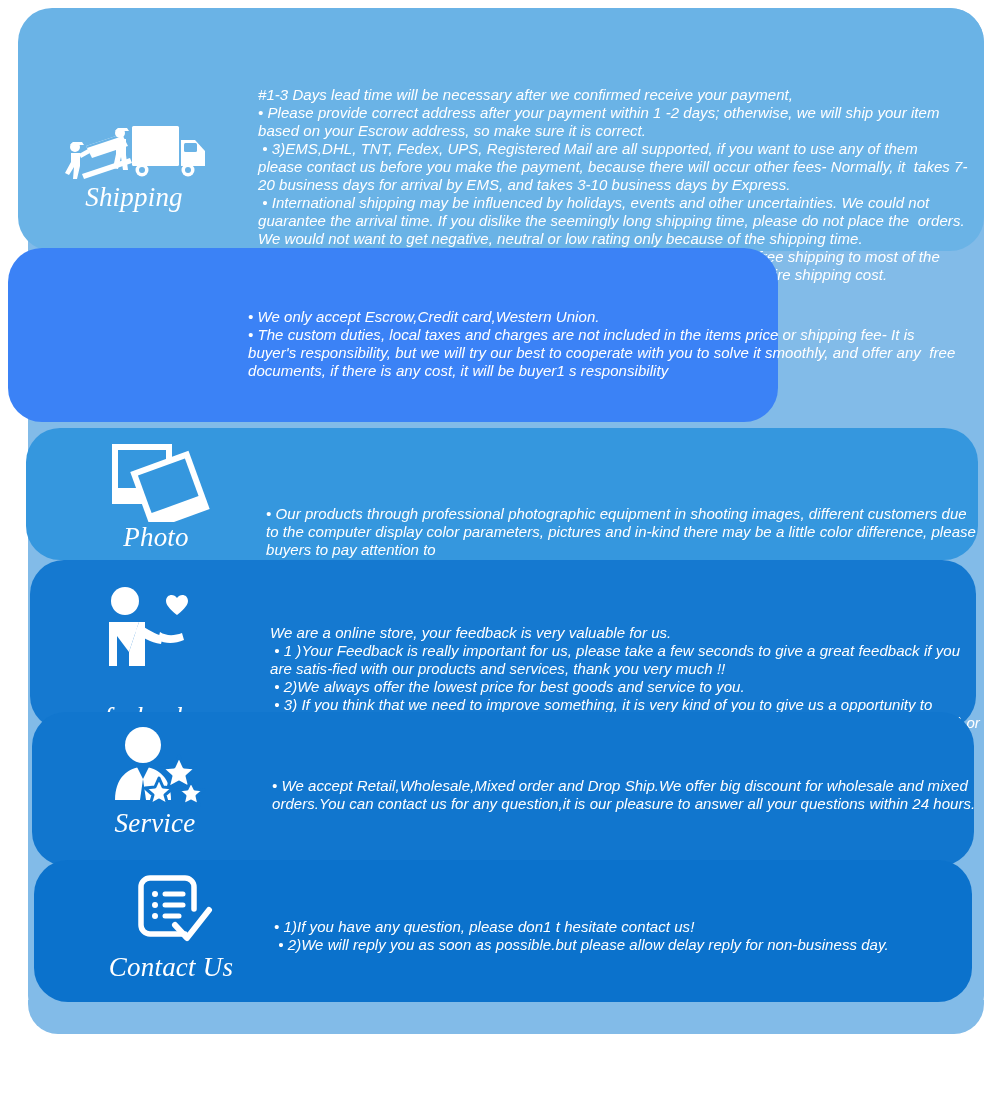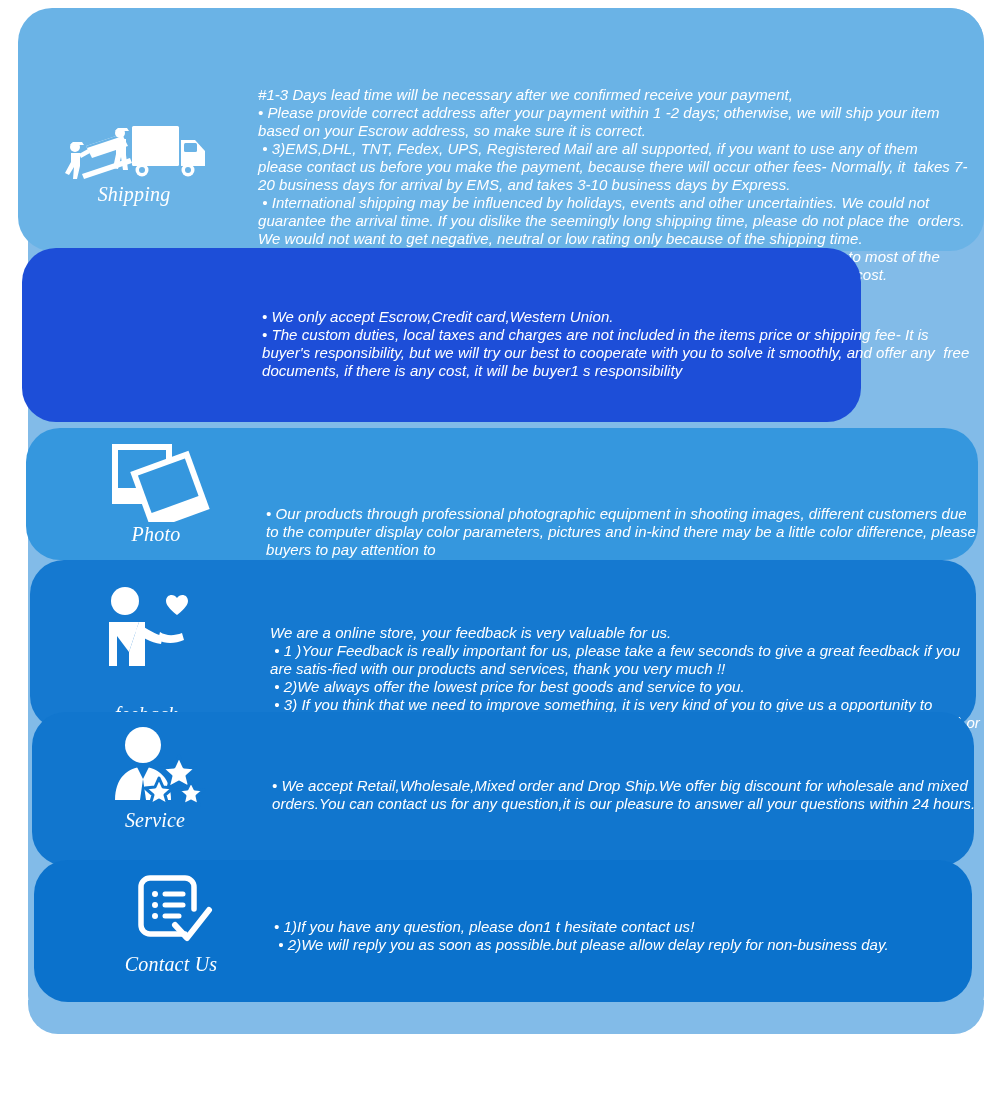--- a/index.html
+++ b/index.html
@@ -54,21 +54,21 @@
 
   .icon-art {
     display: block;
   }
 
   .sect-title {
     font-family: "Liberation Serif", "DejaVu Serif", serif;
     font-style: italic;
     font-weight: 400;
     color: #ffffff;
-    font-size: 20px;
+    font-size: 27px;
     line-height: 1.02;
     text-align: center;
     letter-spacing: 0.2px;
     margin-top: 2px;
   }
   .sect-title.two-line {
     font-size: 25px;
     line-height: 1.0;
   }
 
@@ -90,22 +90,22 @@
 
   
   #panel-shipping {
     left: 18px; top: 8px; width: 966px; height: 243px;
     background: #6ab3e6;
   }
   #panel-shipping .icon-col { top: 112px; }
   #panel-shipping .body-col { top: 78px; }
 
   #panel-payment {
-    left: 22px; top: 248px; width: 839px; height: 174px;
-    background: #1d4ed8;
+    left: 8px; top: 248px; width: 770px; height: 174px;
+    background: #3b82f6;
   }
   #panel-payment .icon-col { top: 268px; }
   #panel-payment .body-col { top: 60px; }
 
   #panel-photo {
     left: 26px; top: 428px; width: 952px; height: 132px;
     background: #3597de;
   }
   #panel-photo .icon-col { top: 10px; padding-left: 14px; }
   #panel-photo .body-col { top: 42px; margin-top: 35px; }

